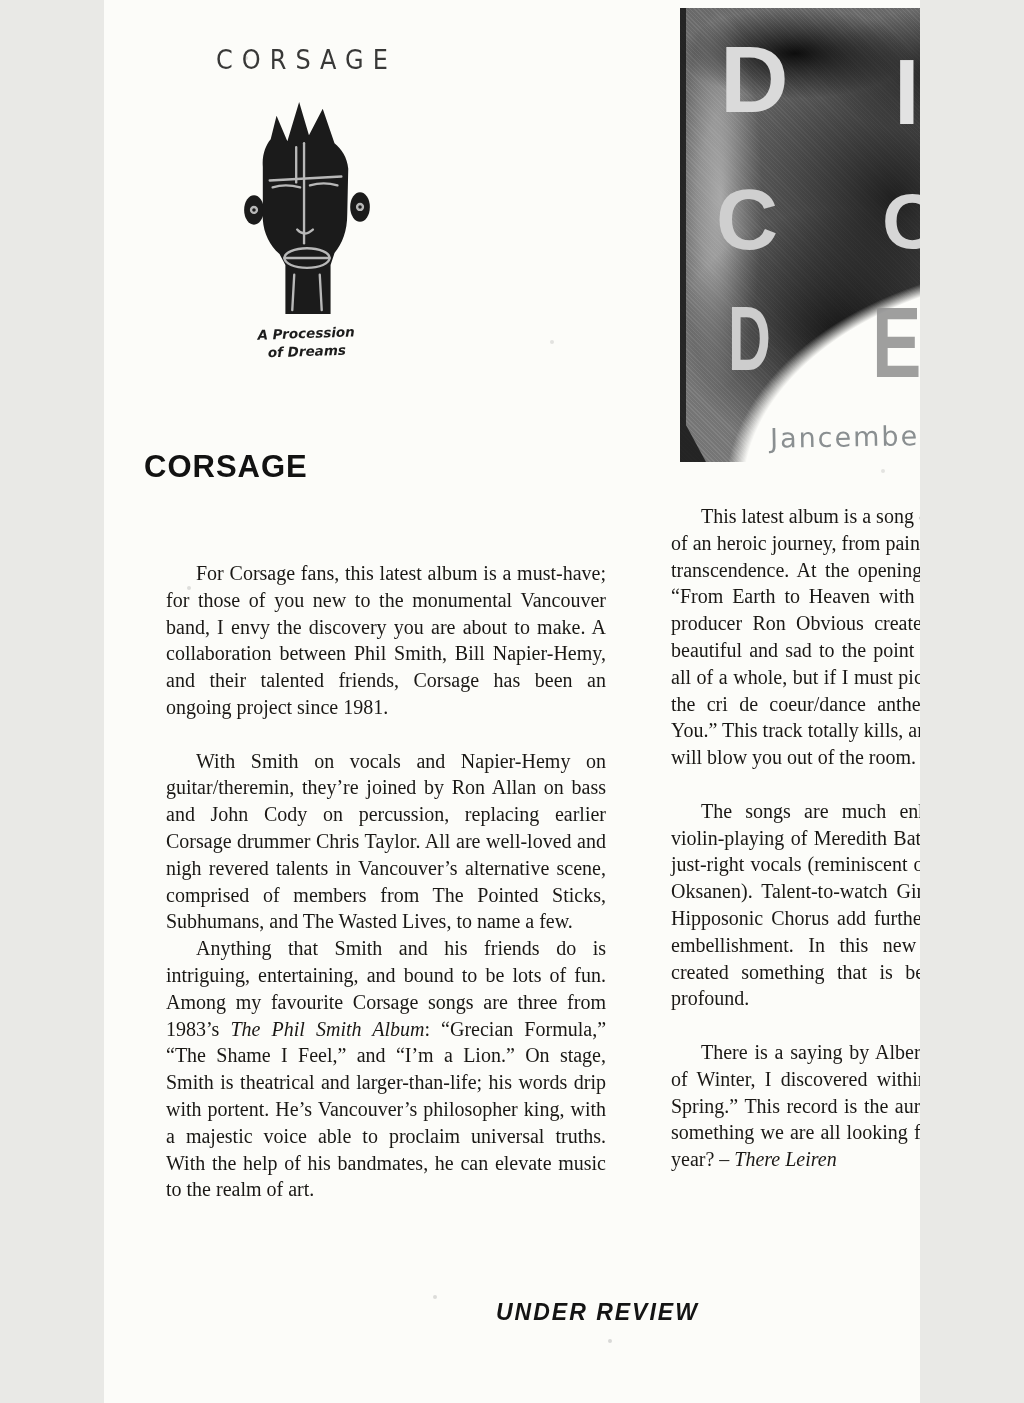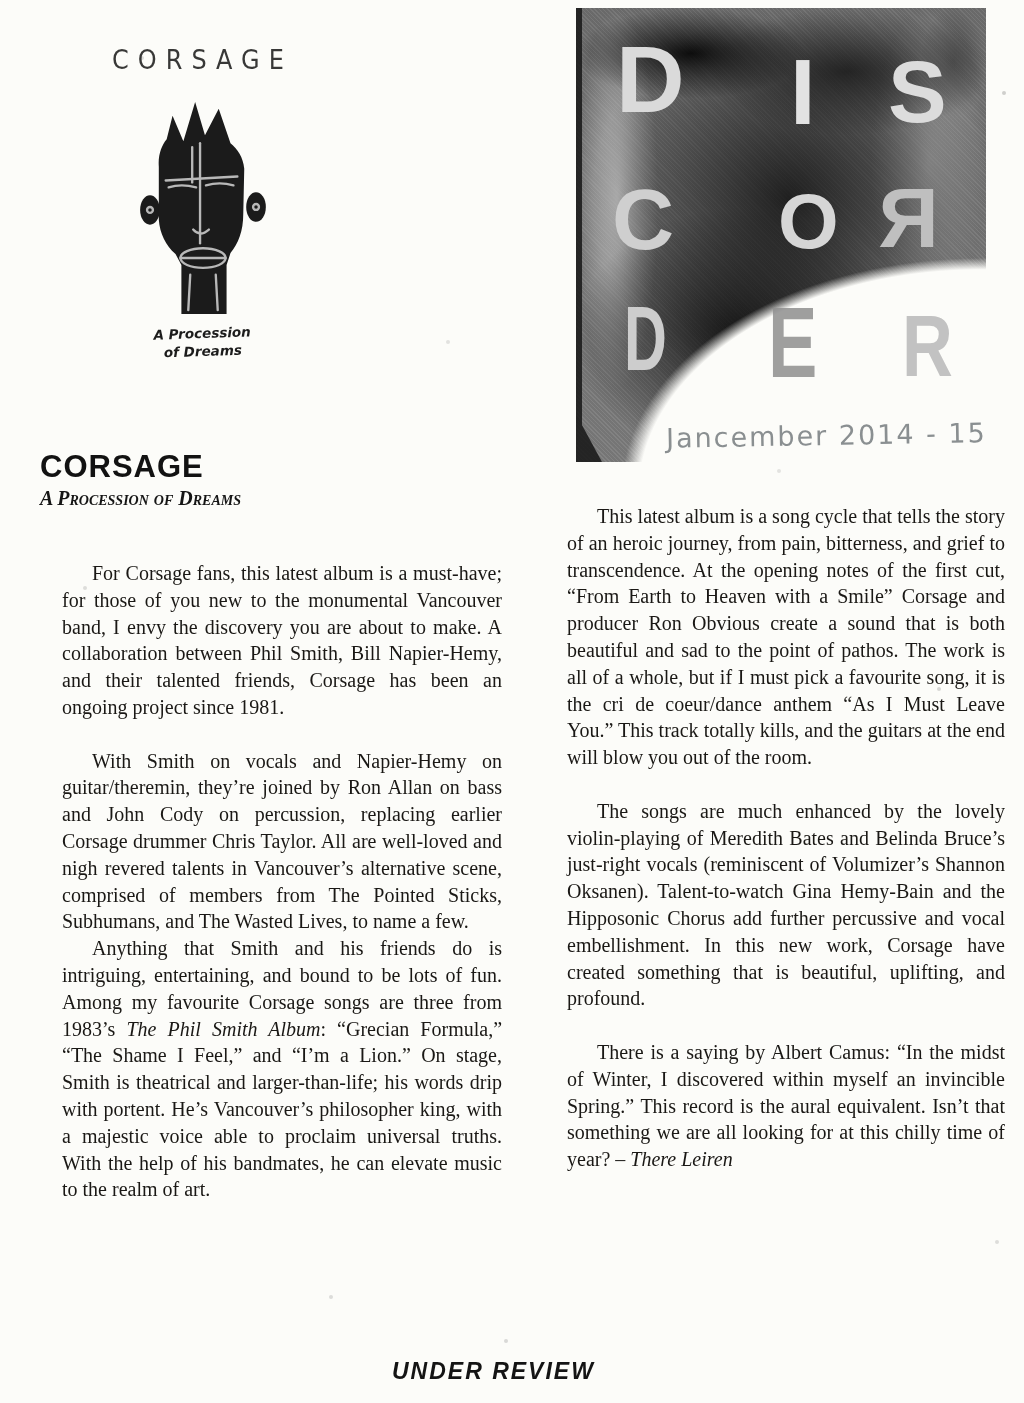--- a/index.html
+++ b/index.html
@@ -1,16 +1,16 @@
 <!DOCTYPE html>
 <html lang="en"><head>
 <meta charset="utf-8">
 <style>
   html,body{margin:0;padding:0;background:#e9e9e6;}
-  .page{position:relative;width:1024px;height:1403px;margin:0 auto;background:#fcfcf9;overflow:hidden;
+  .page{position:relative;width:816px;height:1403px;margin:0 auto;background:#fcfcf9;overflow:hidden;
         font-family:"Liberation Serif",serif;color:#191715;}
 
   
   .specks{position:absolute;left:0;top:0;width:2px;height:2px;border-radius:50%;background:transparent;
     box-shadow:141px 57px 0 1px #dcdcda,953px 33px 0 1px #d3d3d1,1003px 92px 0 1px #cfcfcd,
 formatting 218px 250px 0 0 #e0e0de;}
   .specks{box-shadow:141px 57px 0 1px #dcdcda,953px 33px 0 1px #d3d3d1,1003px 92px 0 1px #cfcfcd,
     218px 250px 0 1px #e0e0de,84px 587px 0 1px #dddddb,447px 341px 0 1px #e2e2e0,938px 688px 0 1px #d8d8d6,
     330px 1296px 0 1px #dcdcda,996px 1241px 0 1px #dddddb,505px 1340px 0 1px #d9d9d7,778px 470px 0 1px #e3e3e1;}
 
@@ -65,21 +65,21 @@
   
   .col{position:absolute;width:440px;font-size:20px;line-height:26.8px;text-align:justify;
     color:#1a1815;hyphens:auto;-webkit-hyphens:auto;}
   .col p{margin:0;text-indent:30px;}
   .col p.mb{margin-bottom:26.8px;}
   .col-left{left:22px;top:560px;margin-left:40px;}
   .col-right{left:567px;top:503px;width:438px;}
   .it{font-style:italic;}
 
   
-  .footer-label{position:absolute;left:392px;top:1358px;font-family:"Liberation Sans",sans-serif;
+  .footer-label{position:absolute;left:392px;top:1299px;font-family:"Liberation Sans",sans-serif;
     font-weight:700;font-style:italic;font-size:23px;letter-spacing:2px;color:#141414;}
   .page-number{position:absolute;left:862px;top:1406px;font-family:"Liberation Sans",sans-serif;
     font-size:36px;color:#1f1f1f;}
 </style>
 </head>
 <body>
 
 <div class="page">
   <div class="specks"></div>
 
@@ -121,21 +121,20 @@
     <span class="ml l-r2">R</span>
     <span class="ml l-d3">D</span>
     <span class="ml l-e">E</span>
     <span class="ml l-r3">R</span>
     <div class="mast-issue">Jancember 2014 - 15</div>
     <div class="mast-edge"></div>
   </div>
 
   <header class="review-head">
     <h1>CORSAGE</h1>
-    <div class="album-title">A Procession of Dreams</div>
   </header>
 
   <section class="col col-left">
     <p class="mb"><span>For Corsage fans, this latest album is a must-have; for those of you new to the monumental Vancouver band, I envy the discovery you are about to make. A collaboration between Phil Smith, Bill Napier-Hemy, and their talented friends, Corsage has been an ongoing project since 1981.</span></p>
     <p><span>With Smith on vocals and Napier-Hemy on guitar/theremin, they’re joined by Ron Allan on bass and John Cody on percussion, replacing earlier Corsage drummer Chris Taylor. All are well-loved and nigh revered talents in Vancouver’s alternative scene, comprised of members from The Pointed Sticks, Subhumans, and The Wasted Lives, to name a few.</span></p>
     <p><span>Anything that Smith and his friends do is intriguing, entertaining, and bound to be lots of fun. Among my favourite Corsage songs are three from 1983’s </span><span class="it">The Phil Smith Album</span><span>: “Grecian Formula,” “The Shame I Feel,” and “I’m a Lion.” On stage, Smith is theatrical and larger-than-life; his words drip with portent. He’s Vancouver’s philosopher king, with a majestic voice able to proclaim universal truths. With the help of his bandmates, he can elevate music to the realm of art.</span></p>
   </section>
 
   <section class="col col-right">
     <p class="mb"><span>This latest album is a song cycle that tells the story of an heroic journey, from pain, bitterness, and grief to transcendence. At the opening notes of the first cut, “From Earth to Heaven with a Smile” Corsage and producer Ron Obvious create a sound that is both beautiful and sad to the point of pathos. The work is all of a whole, but if I must pick a favourite song, it is the cri de coeur/dance anthem “As I Must Leave You.” This track totally kills, and the guitars at the end will blow you out of the room.</span></p>

